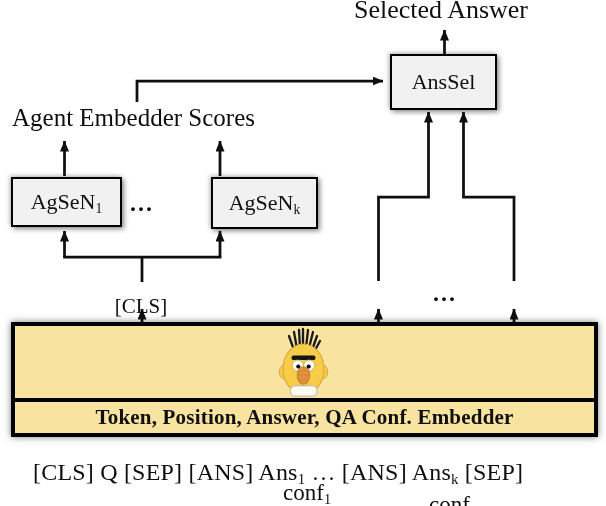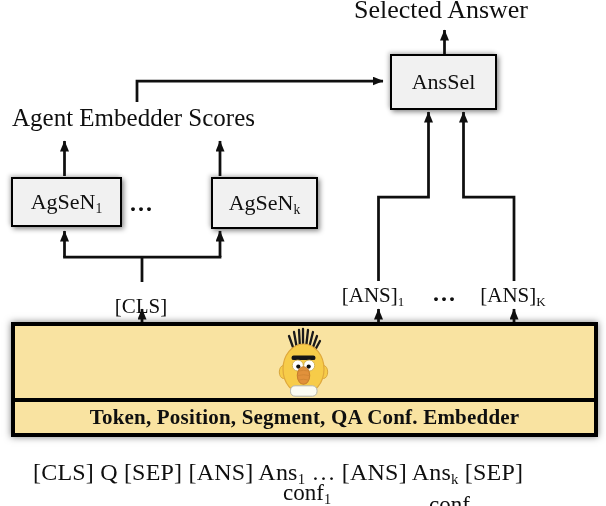--- a/index.html
+++ b/index.html
@@ -40,28 +40,26 @@
   </div>
   <div class="node" style="left:11px;top:177px;width:111px;height:50px;">
     <span class="txt"><span>AgSeN</span><span class="sb">1</span></span>
   </div>
   <div class="abs dots ctr" style="left:142px;top:190px;">...</div>
   <div class="node" style="left:167px;top:177px;width:107px;height:52px;margin-left:44px;">
     <span class="txt"><span>AgSeN</span><span class="sb">k</span></span>
   </div>
 
   <div class="abs tok ctr" style="left:141px;top:294px;text-align:right;">[CLS]</div>
-  <div class="abs tok ctr" style="left:373px;top:283px;"><span>[ANS]</span><span class="sb">1</span></div>
   <div class="abs dots ctr" style="left:445px;top:280px;">...</div>
-  <div class="abs tok ctr" style="left:513px;top:283px;"><span>[ANS]</span><span class="sb">K</span></div>
 
   <div class="panel">
     <div class="face-area"></div>
     <div class="strip">
-      <span>Token, Position, Segment, QA Conf. Embedder</span>
+      <span>Token, Position, Answer, QA Conf. Embedder</span>
     </div>
   </div>
 
   <div class="abs seq" style="left:33px;top:447px;"><span>[CLS] Q [SEP] [ANS] Ans</span><span class="sb">1</span><span> … [ANS] Ans</span><span class="sb">k</span><span> [SEP]</span></div>
   <div class="abs conf ctr" style="left:307px;top:480px;"><span>conf</span><span class="sb">1</span></div>
   <div class="abs conf ctr" style="left:453px;top:492px;"><span>conf</span><span class="sb">k</span></div>
 
   <svg class="overlay" width="606" height="506" viewBox="0 0 606 506">
     <defs>
       <marker id="ah" markerWidth="12" markerHeight="10" refX="10.5" refY="4.5" orient="auto" markerUnits="userSpaceOnUse">

